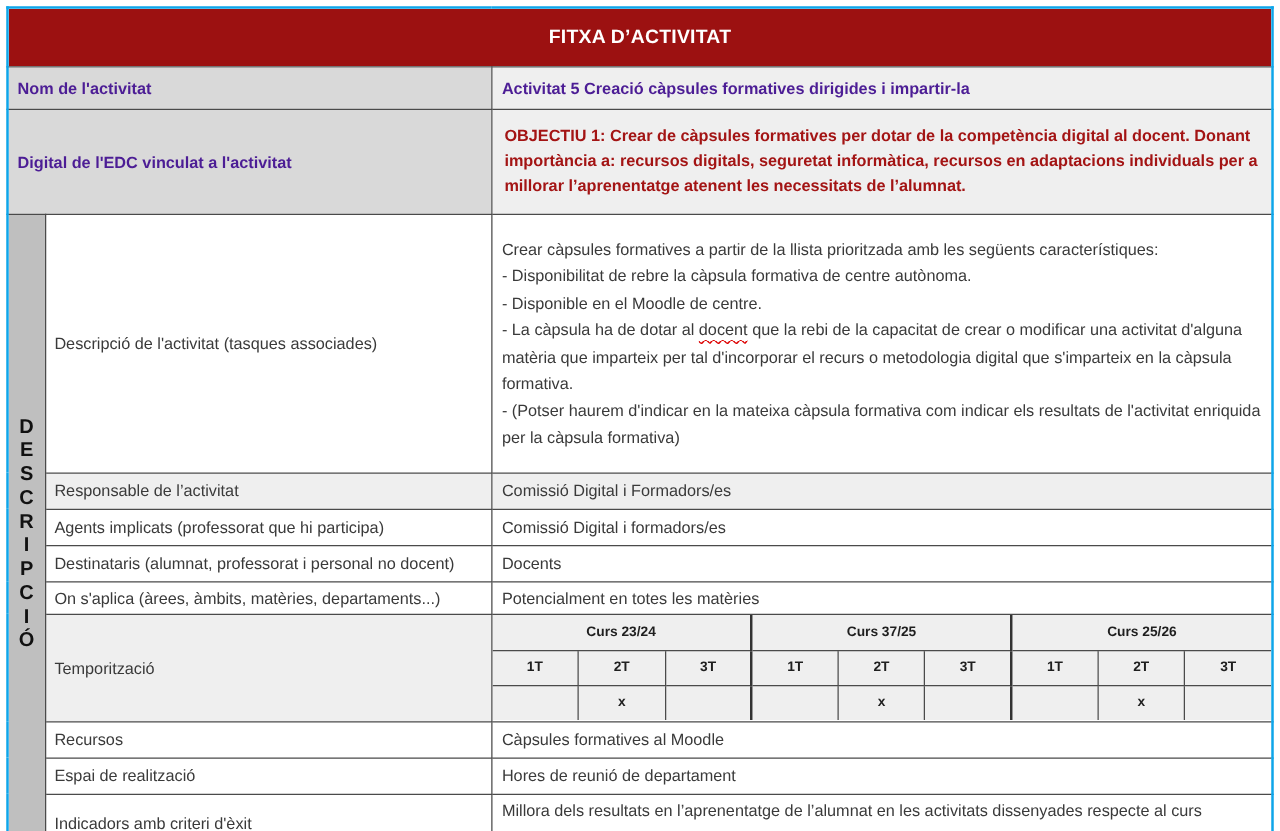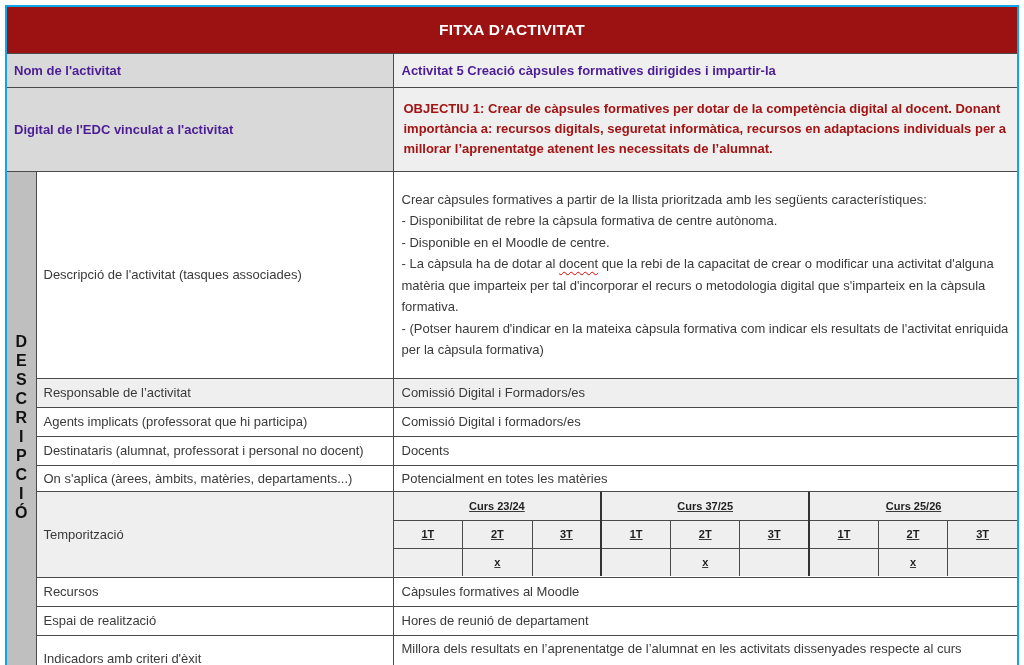--- a/index.html
+++ b/index.html
@@ -47,21 +47,21 @@
     width:13px;margin:0 auto;word-break:break-all;text-align:center;
     font-weight:bold;font-size:16px;line-height:19px;color:#111;
   }
   .sq{
     text-decoration:underline;text-decoration-style:wavy;
     text-decoration-color:#dd0000;text-decoration-thickness:1px;
     text-underline-offset:3px;
   }
   td.p0{padding:0;vertical-align:top;}
   table.tt{
-    border-collapse:collapse;table-layout:fixed;width:100%;height:100%;text-decoration:underline;
+    border-collapse:collapse;table-layout:fixed;width:100%;height:100%;
   }
   table.tt td{
     border:1px solid var(--line);background:var(--band-bg);
     text-align:center;font-weight:bold;font-size:11px;color:#1f1f1f;padding:0;
   }
   table.tt tr{height:28px;}
   table.tt tr:first-child td{border-top:none;}
   table.tt tr:last-child td{border-bottom:none;}
   table.tt td:first-child{border-left:none;}
   table.tt td:last-child{border-right:none;}

